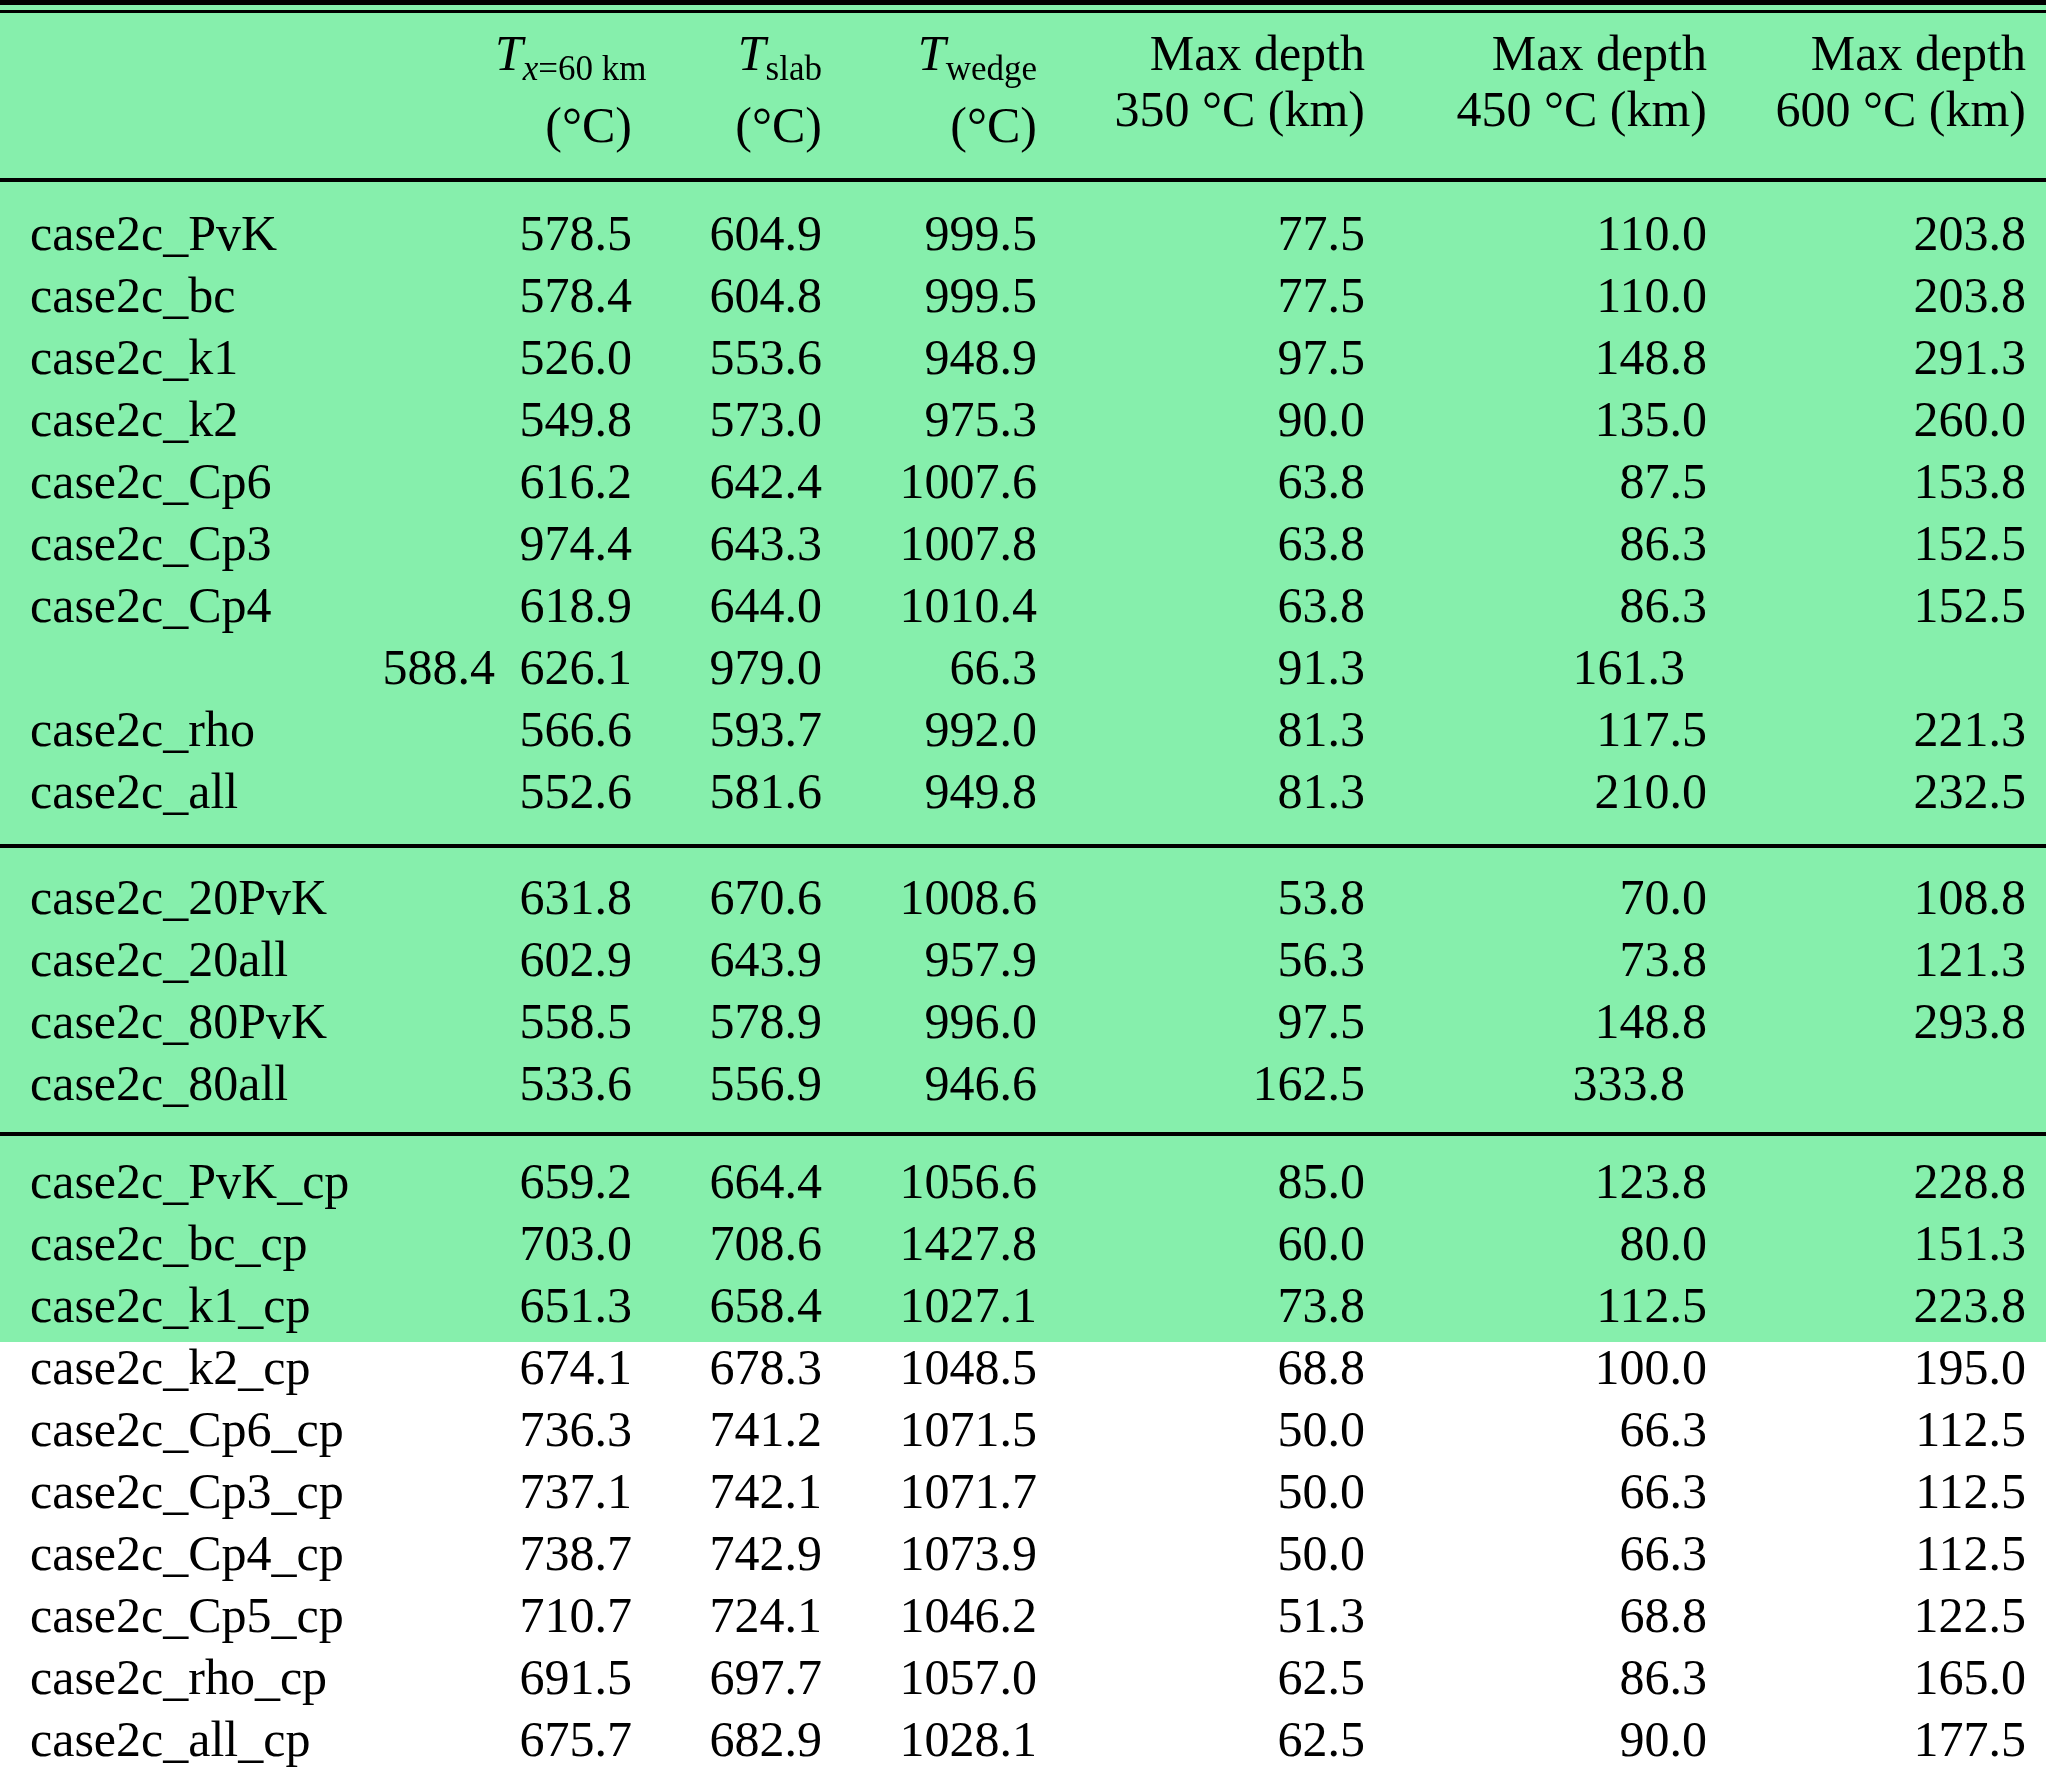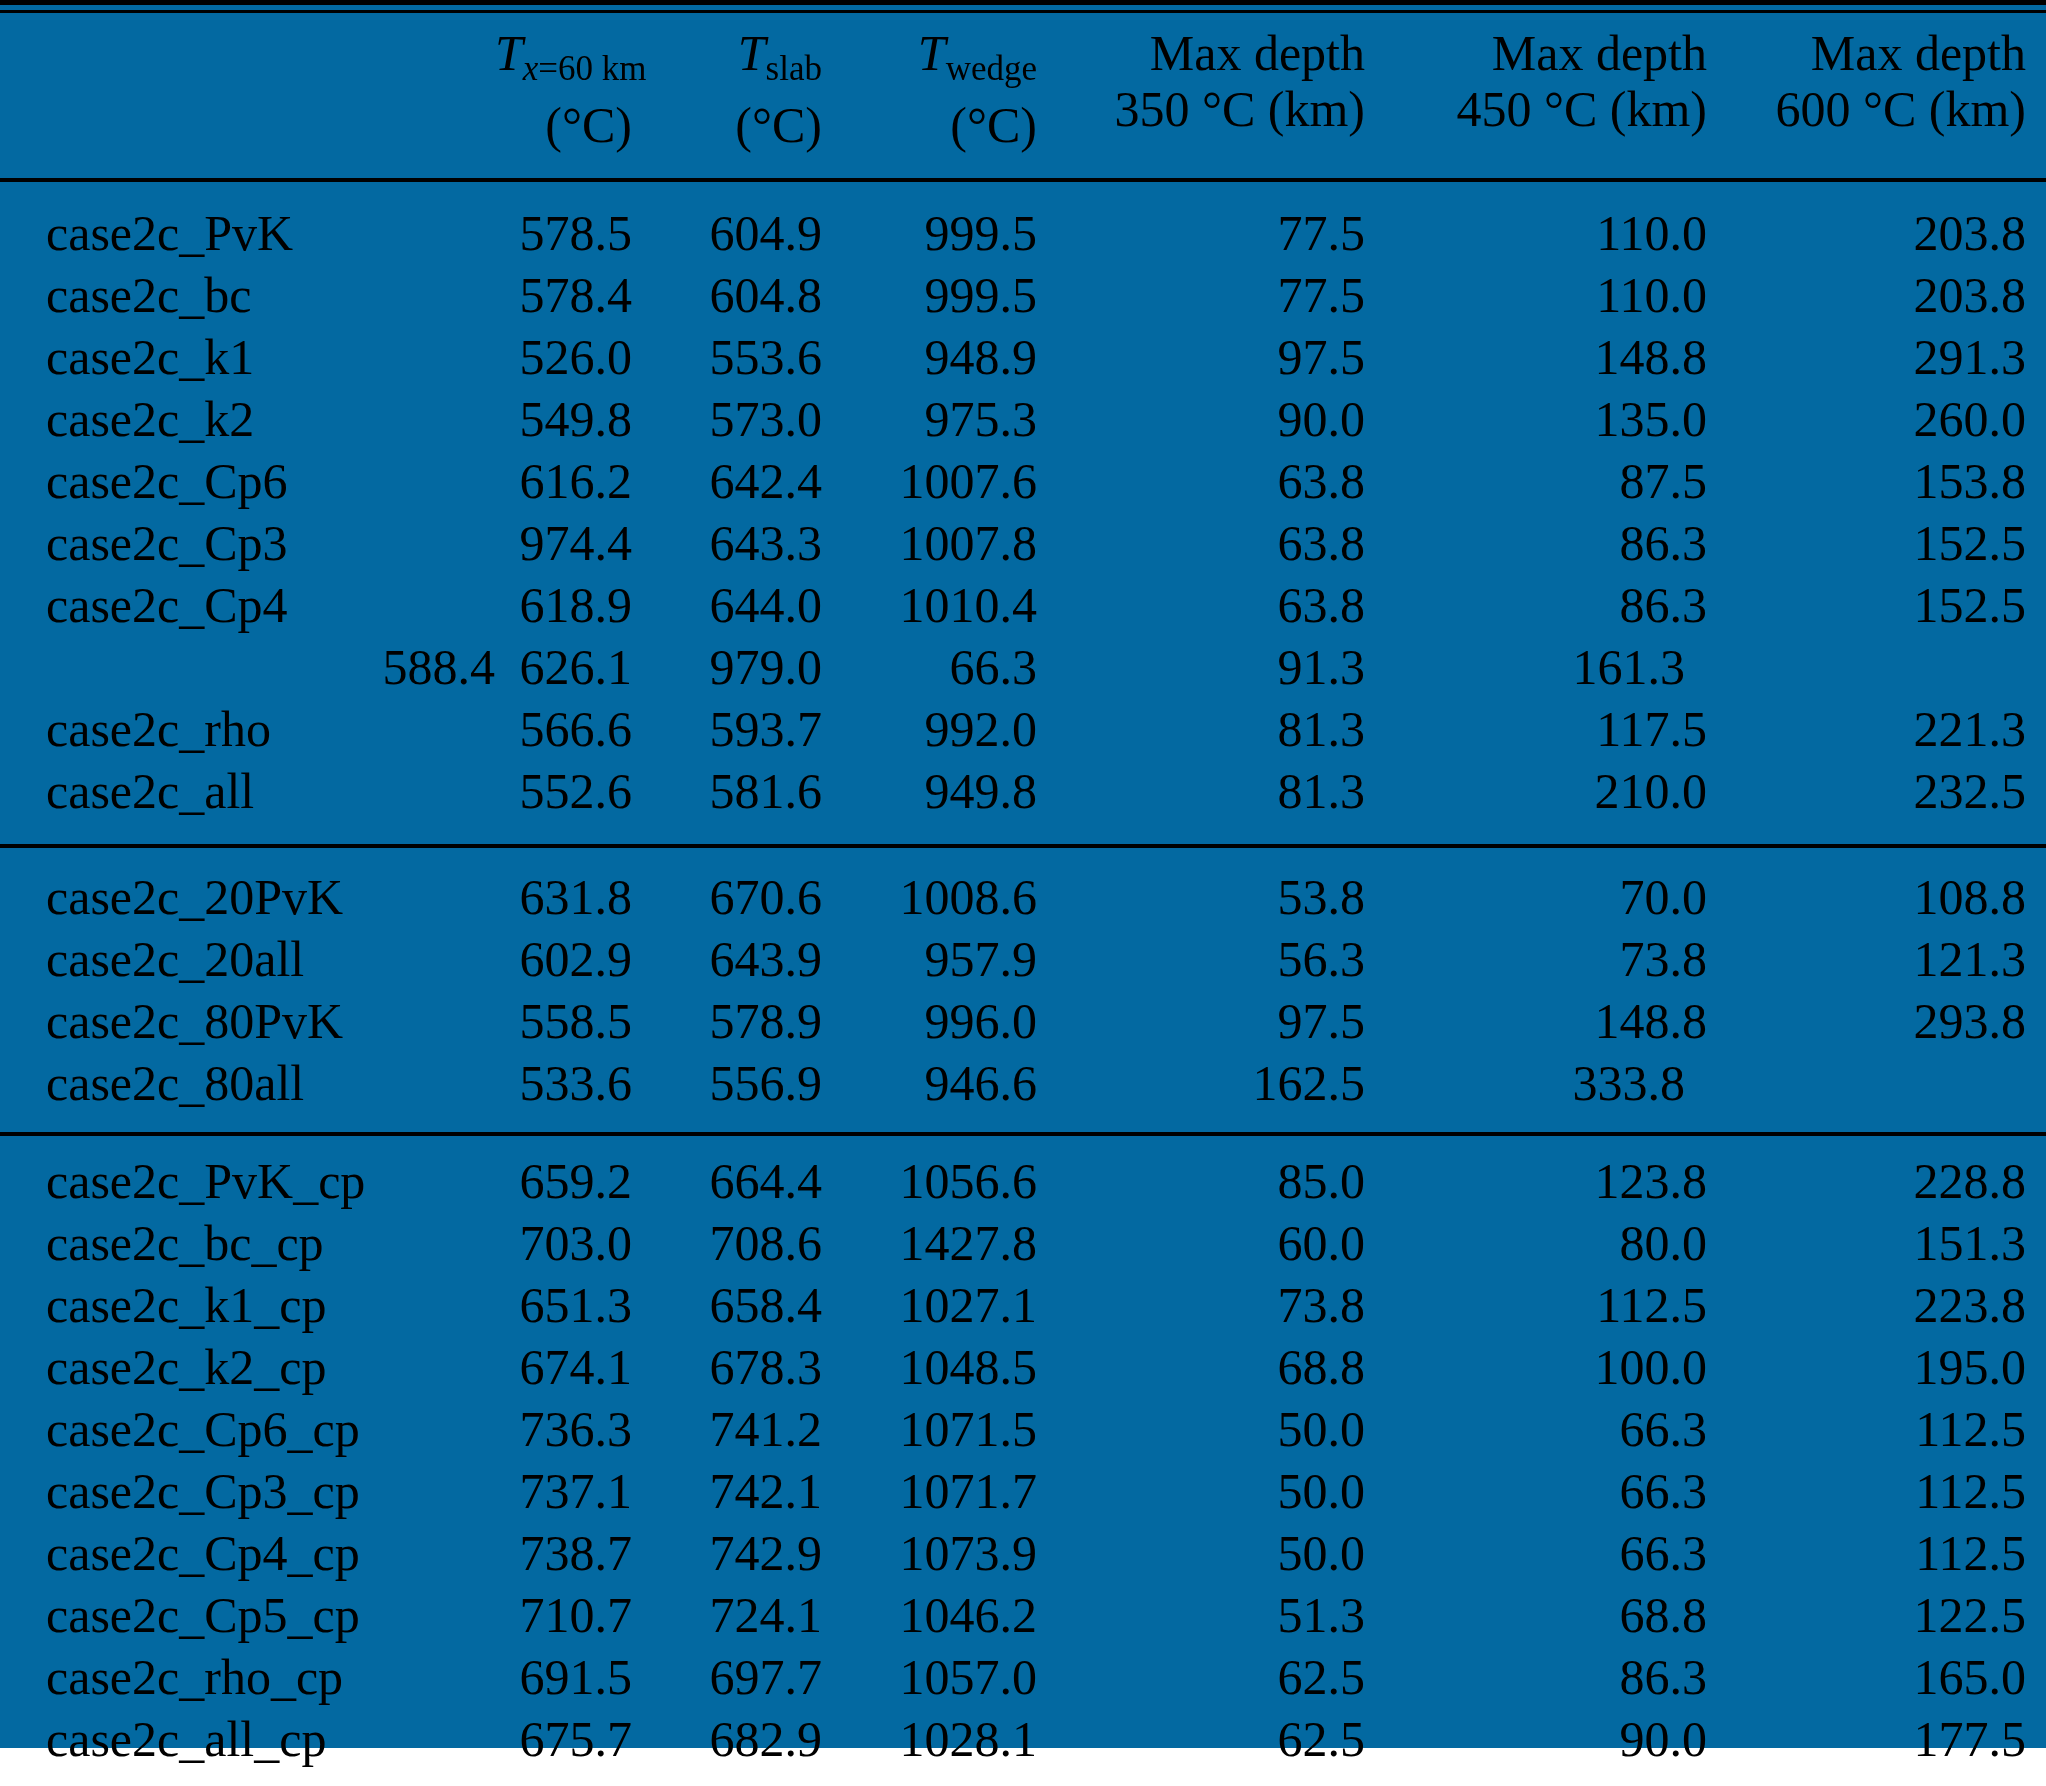--- a/index.html
+++ b/index.html
@@ -2,31 +2,31 @@
 <html><head>
 <meta charset="utf-8">
 <style>
   * { margin:0; padding:0; box-sizing:border-box; }
   html, body { background:#ffffff; }
   body {
     width:2046px; height:1787px; overflow:hidden;
     font-family:"Liberation Serif", serif;
     color:#000000; font-size:50px;
   }
-  .table-wrap { width:2046px; height:1748px; display:flex; flex-direction:column; background:#0369a1; }
+  .table-wrap { width:2046px; height:1342px; display:flex; flex-direction:column; background:#86efac; }
   .rule { width:100%; background:#000000; flex:0 0 auto; }
   .rule.top1 { height:5px; margin-bottom:5px; }
   .rule.top2 { height:3px; }
   .rule.mid  { height:4px; }
   .row {
     display:grid;
     grid-template-columns:495px 137px 190px 215px 328px 342px 341px;
   }
   .cell { text-align:right; white-space:nowrap; }
-  .cell.label { text-align:left; padding-left:30px;margin-left:16px; }
+  .cell.label { text-align:left; padding-left:30px; }
   .cell.last { padding-right:22px; }
   .header-row { padding-top:12px; padding-bottom:25px; }
   .header-row .cell { line-height:56px; }
   .it { font-style:italic; }
   .sub { font-size:35px; }
   .subpos { vertical-align:-10px; }
   .group { flex:0 0 auto; }
   .group .row { height:62px; line-height:62px; }
   .group-0 { padding:20px 0 22px 0; }
   .group-1 { padding:18px 8px 18px 0; }

